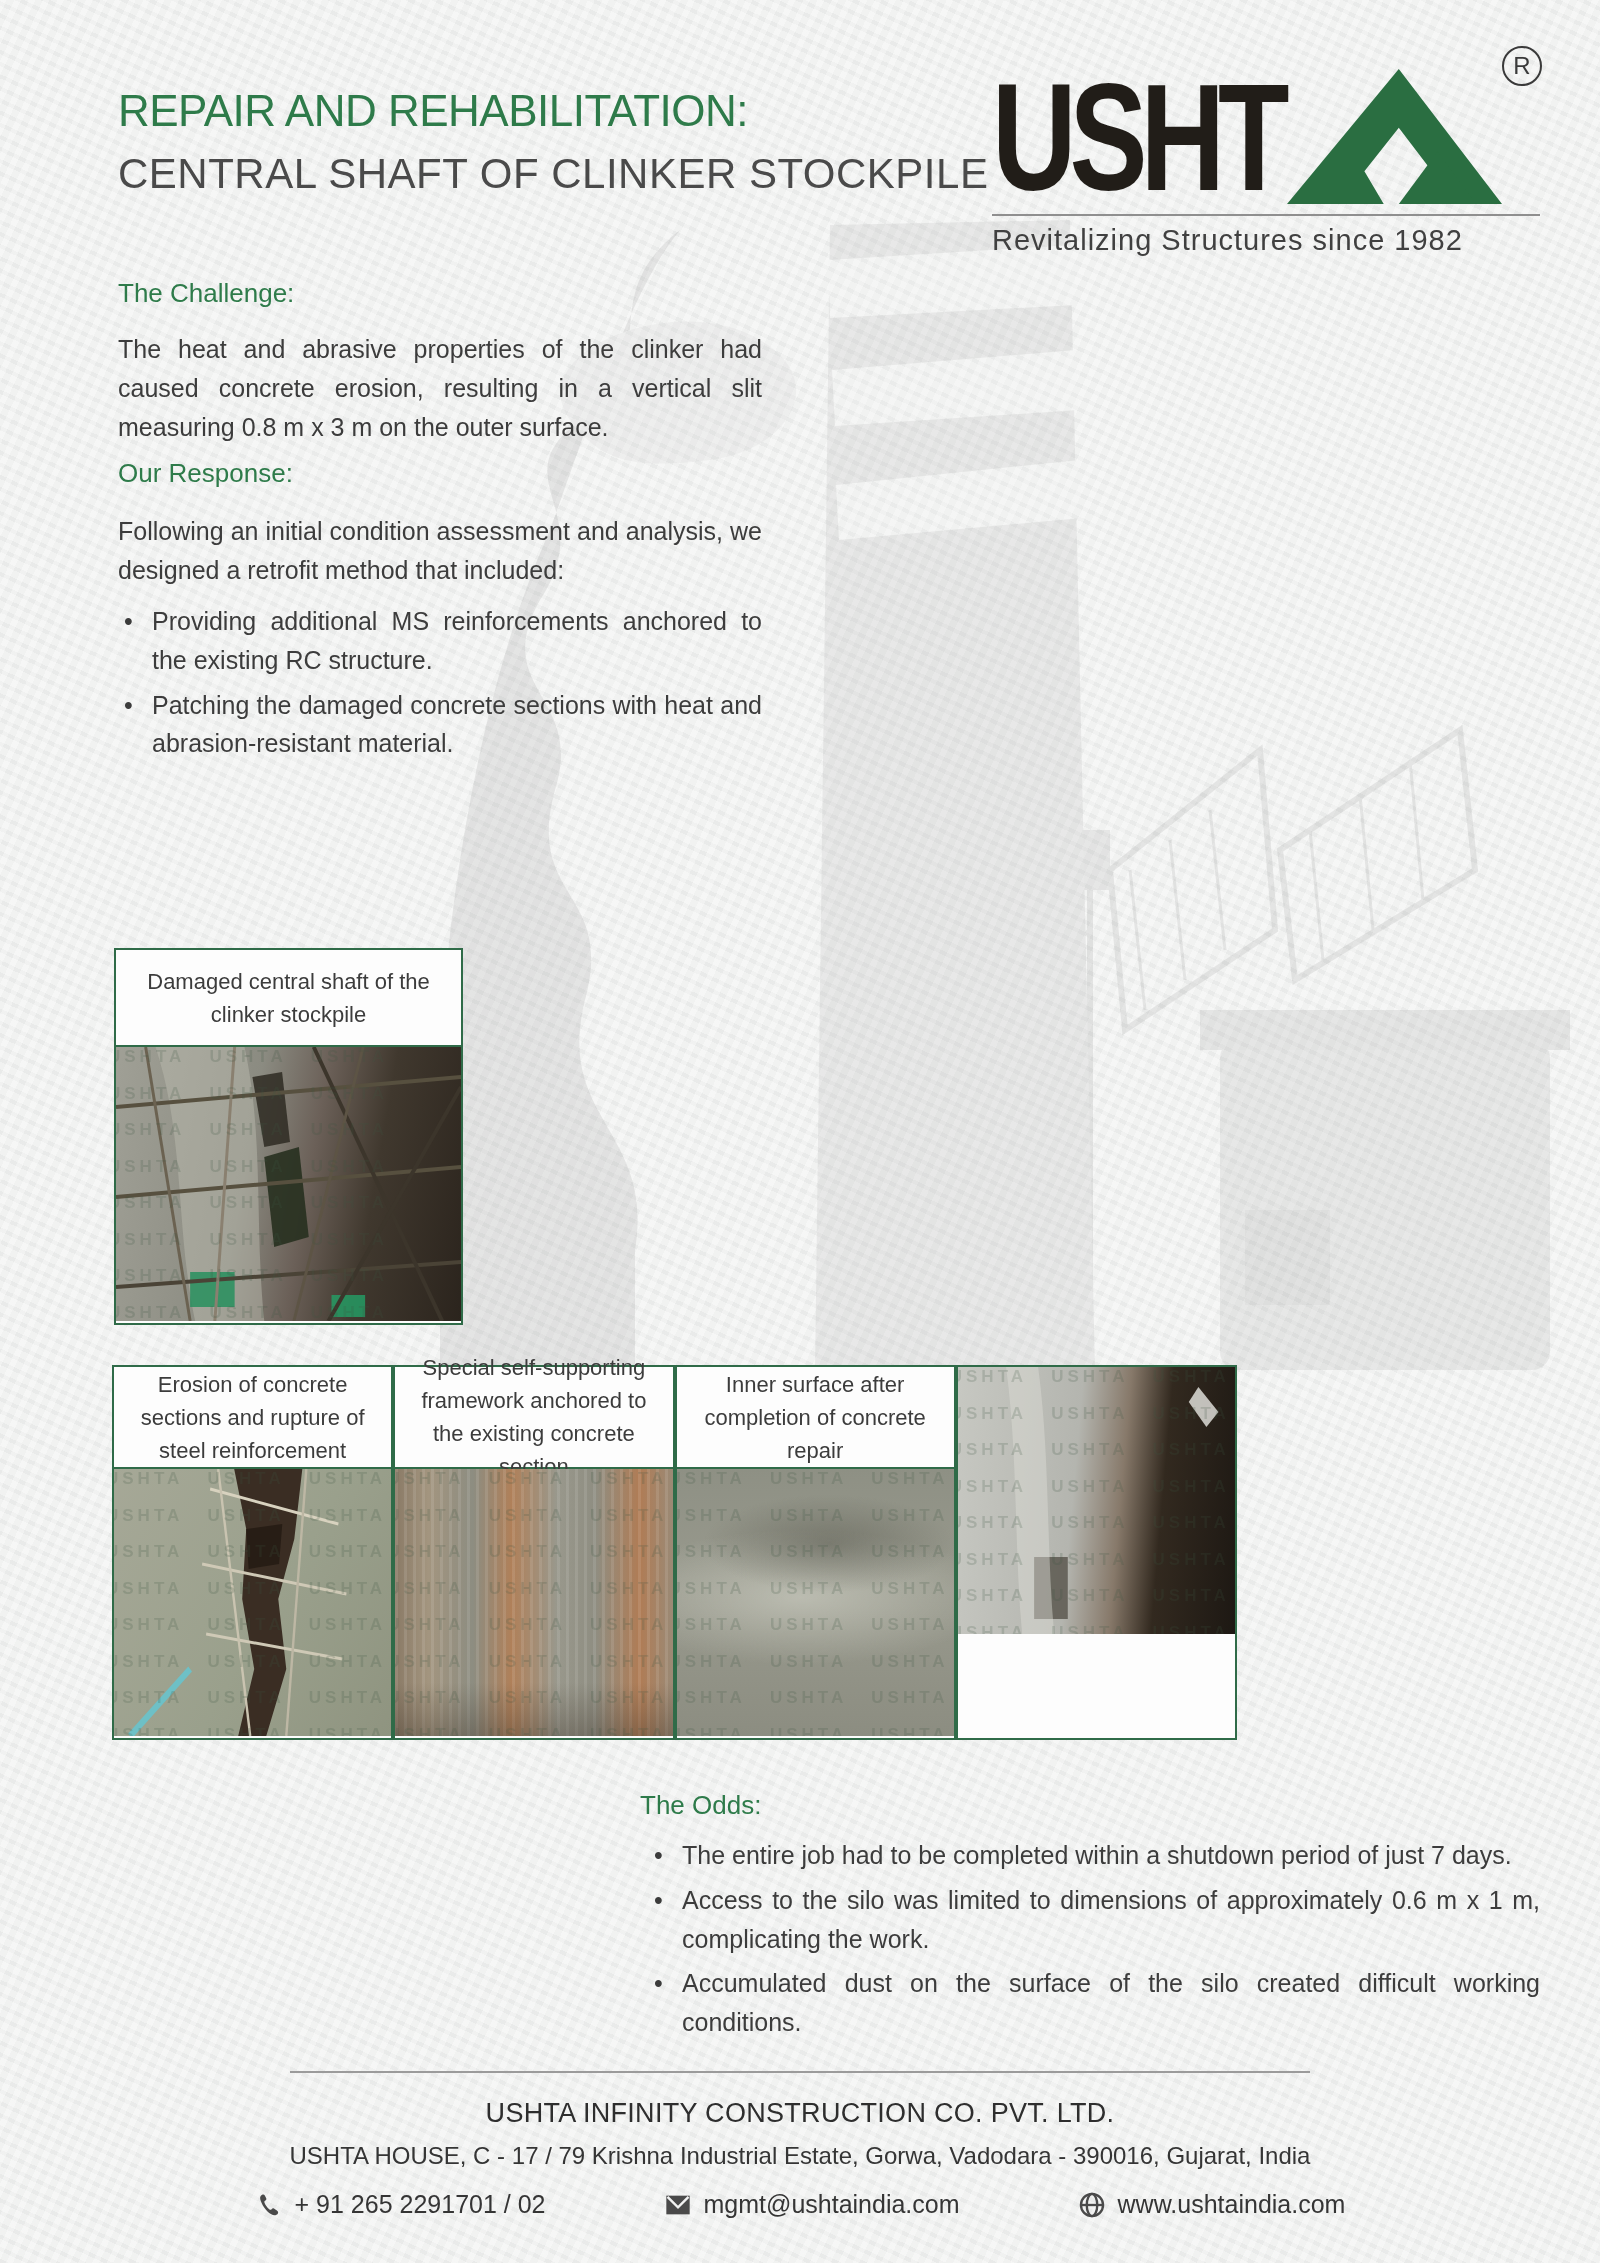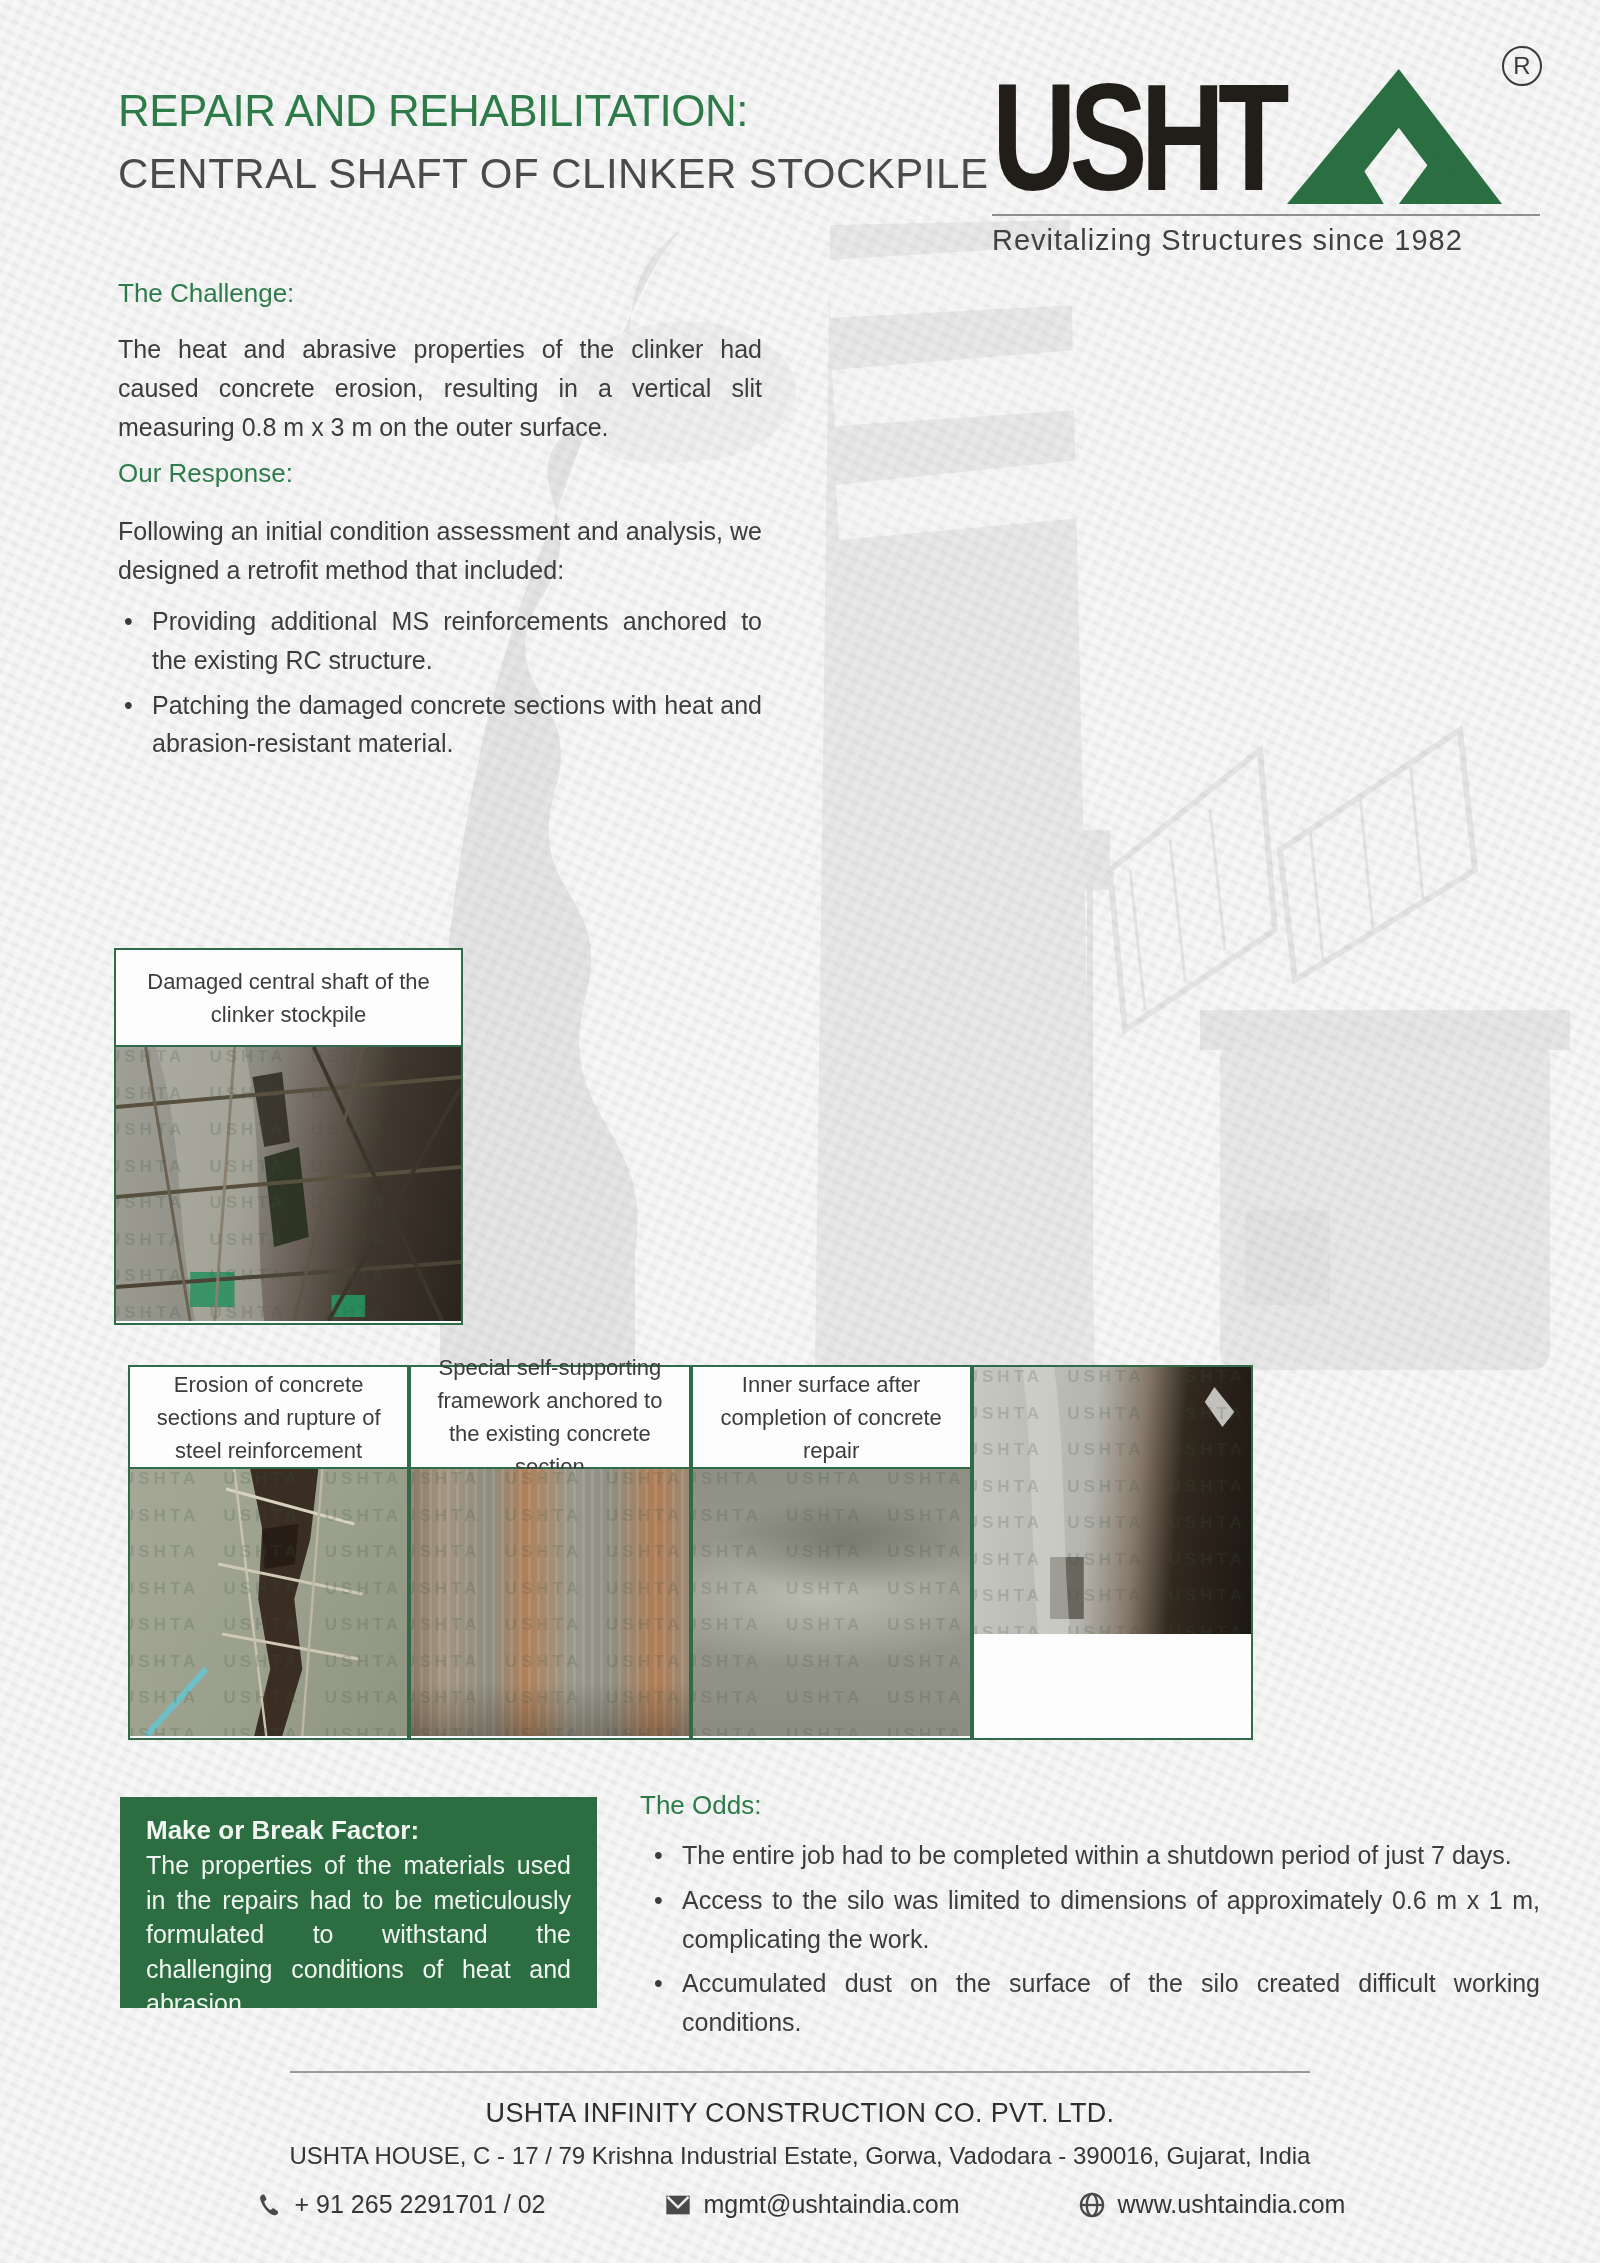--- a/index.html
+++ b/index.html
@@ -51,21 +51,21 @@
   .pbox-caption { display:flex; align-items:center; justify-content:center; text-align:center;
                   background:#fdfdfd; border-bottom:2px solid #2f6b48; color:#3c3c3c;
                   font-size:22px; line-height:1.5; padding:6px 14px; }
   .pbox-photo { position:relative; overflow:hidden; }
   .wm { position:absolute; inset:-8px; font-size:17px; font-weight:bold; letter-spacing:4px;
         word-spacing:16px; line-height:2.15; color:rgba(60,85,65,.20); overflow:hidden; z-index:3; }
   .pbox-featured { left:114px; top:948px; width:349px; height:377px; }
   .pbox-featured .pbox-caption { height:97px; }
   .pbox-featured .pbox-photo { height:274px; }
 
-  .photo-row { position:absolute; left:128px; top:1365px; width:1125px; display:flex; }
+  .photo-row { position:absolute; left:112px; top:1365px; width:1125px; display:flex; }
   .photo-row .pbox { position:relative; width:346px; height:375px; }
   .photo-row .pbox-caption { height:102px; }
   .photo-row .pbox-photo { height:267px; }
 
   .svg-fill { position:absolute; inset:0; width:100%; height:100%; }
 
   .photo1 { background:linear-gradient(100deg,#a0a096 0%,#8b8b81 38%,#6b6058 55%,#40382e 72%,#2b241d 100%); }
   .photo2 { background:
       linear-gradient(180deg, rgba(0,0,0,0) 80%, rgba(60,50,40,.35) 100%),
       repeating-linear-gradient(90deg, rgba(255,255,255,.10) 0 3px, rgba(0,0,0,0) 3px 9px),
@@ -216,24 +216,20 @@
           <rect x="95" y="190" width="42" height="62" fill="#56524a" opacity=".8"></rect>
           <polygon points="300,20 325,45 310,60 288,35" fill="#e8e8e4" opacity=".8"></polygon>
           <path d="M60,0 C75,90 70,180 80,267 L120,267 C110,180 115,90 100,0 Z" fill="#ddddd8" opacity=".45"></path>
         </svg>
         <div class="wm">USHTA USHTA USHTA USHTA USHTA USHTA USHTA USHTA USHTA USHTA USHTA USHTA USHTA USHTA USHTA USHTA USHTA USHTA USHTA USHTA USHTA USHTA USHTA USHTA USHTA USHTA USHTA USHTA USHTA USHTA USHTA USHTA USHTA USHTA USHTA USHTA USHTA USHTA USHTA USHTA USHTA USHTA USHTA USHTA USHTA USHTA USHTA USHTA USHTA USHTA USHTA USHTA USHTA USHTA USHTA USHTA USHTA USHTA USHTA USHTA USHTA USHTA USHTA USHTA USHTA USHTA USHTA USHTA USHTA USHTA USHTA USHTA USHTA USHTA USHTA USHTA USHTA USHTA USHTA USHTA USHTA USHTA USHTA USHTA USHTA USHTA USHTA USHTA USHTA USHTA USHTA USHTA USHTA USHTA USHTA USHTA USHTA USHTA USHTA USHTA USHTA USHTA USHTA USHTA USHTA USHTA USHTA USHTA USHTA USHTA USHTA USHTA USHTA USHTA USHTA USHTA USHTA USHTA USHTA USHTA USHTA USHTA USHTA USHTA USHTA USHTA USHTA USHTA USHTA USHTA USHTA USHTA USHTA USHTA USHTA USHTA USHTA USHTA USHTA USHTA </div>
       </div>
     </div>
 
   </div>
 
-  <div class="mob-box">
-    <div class="mob-h">Make or Break Factor:</div>
-    <div class="mob-b">The properties of the materials used in the repairs had to be meticulously formulated to withstand the challenging conditions of heat and abrasion.</div>
-  </div>
 
   <div class="odds-h h-green">The Odds:</div>
   <ul class="odds-list blist">
     <li>The entire job had to be completed within a shutdown period of just 7 days.</li>
     <li>Access to the silo was limited to dimensions of approximately 0.6 m x 1 m, complicating the work.</li>
     <li>Accumulated dust on the surface of the silo created difficult working conditions.</li>
   </ul>
 
   <div class="divider"></div>
   <div class="f-company">USHTA INFINITY CONSTRUCTION CO. PVT. LTD.</div>

